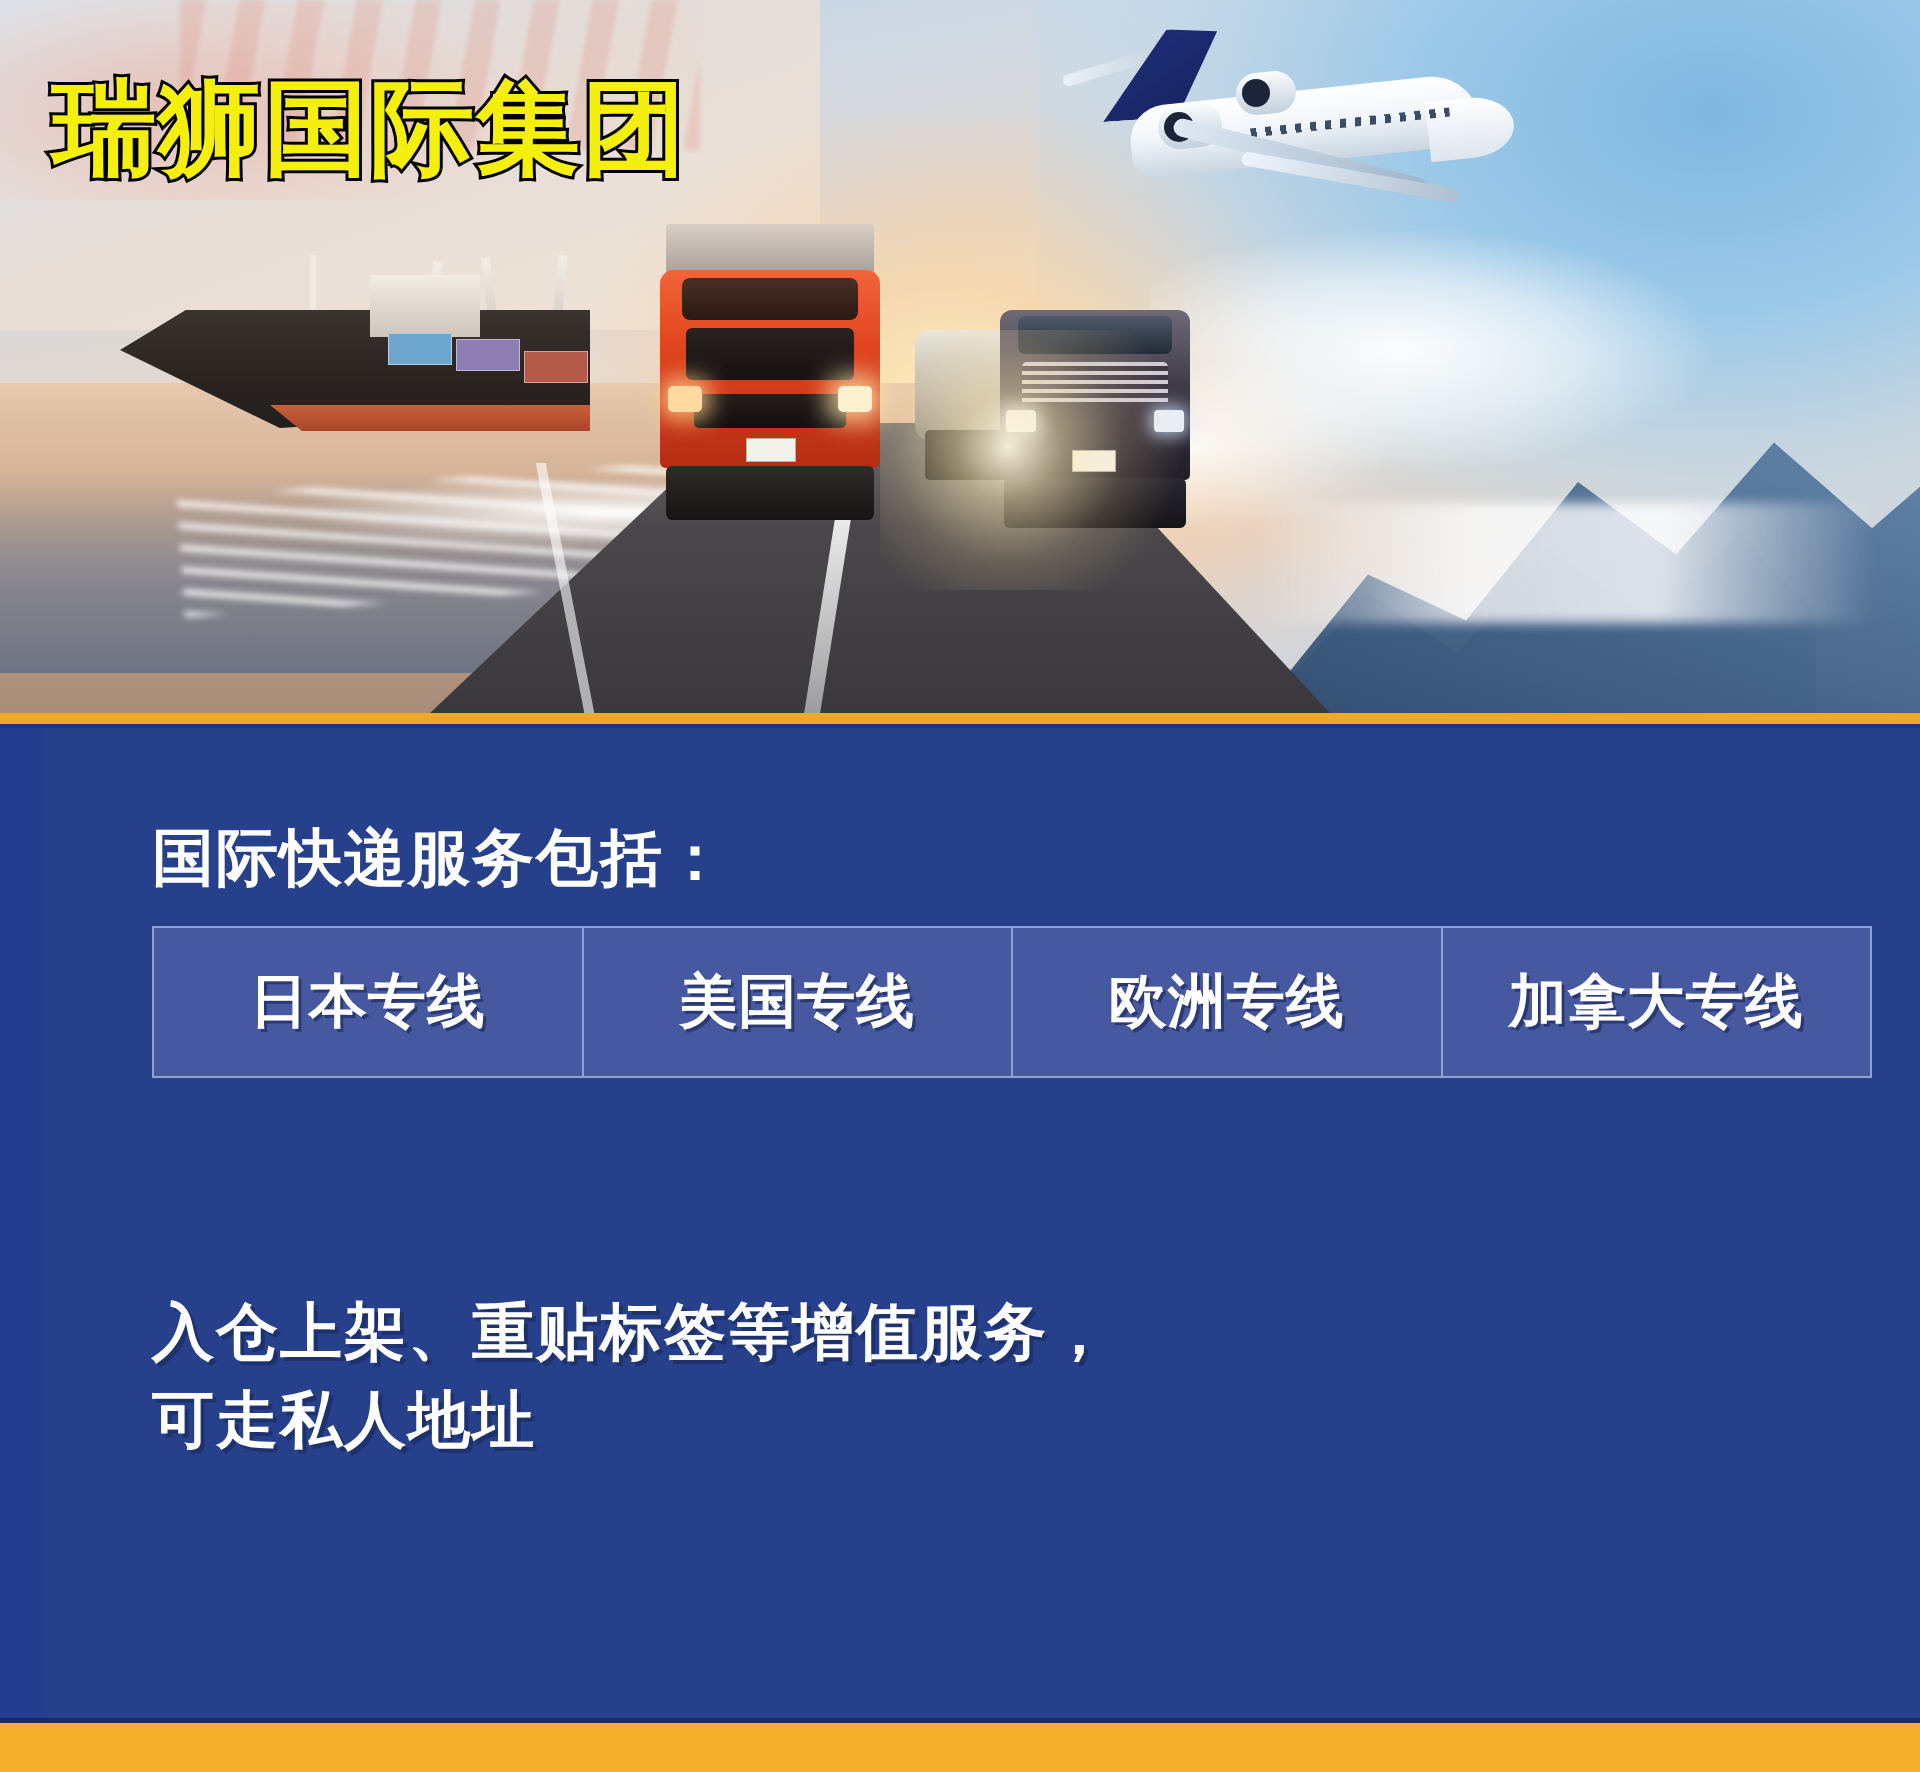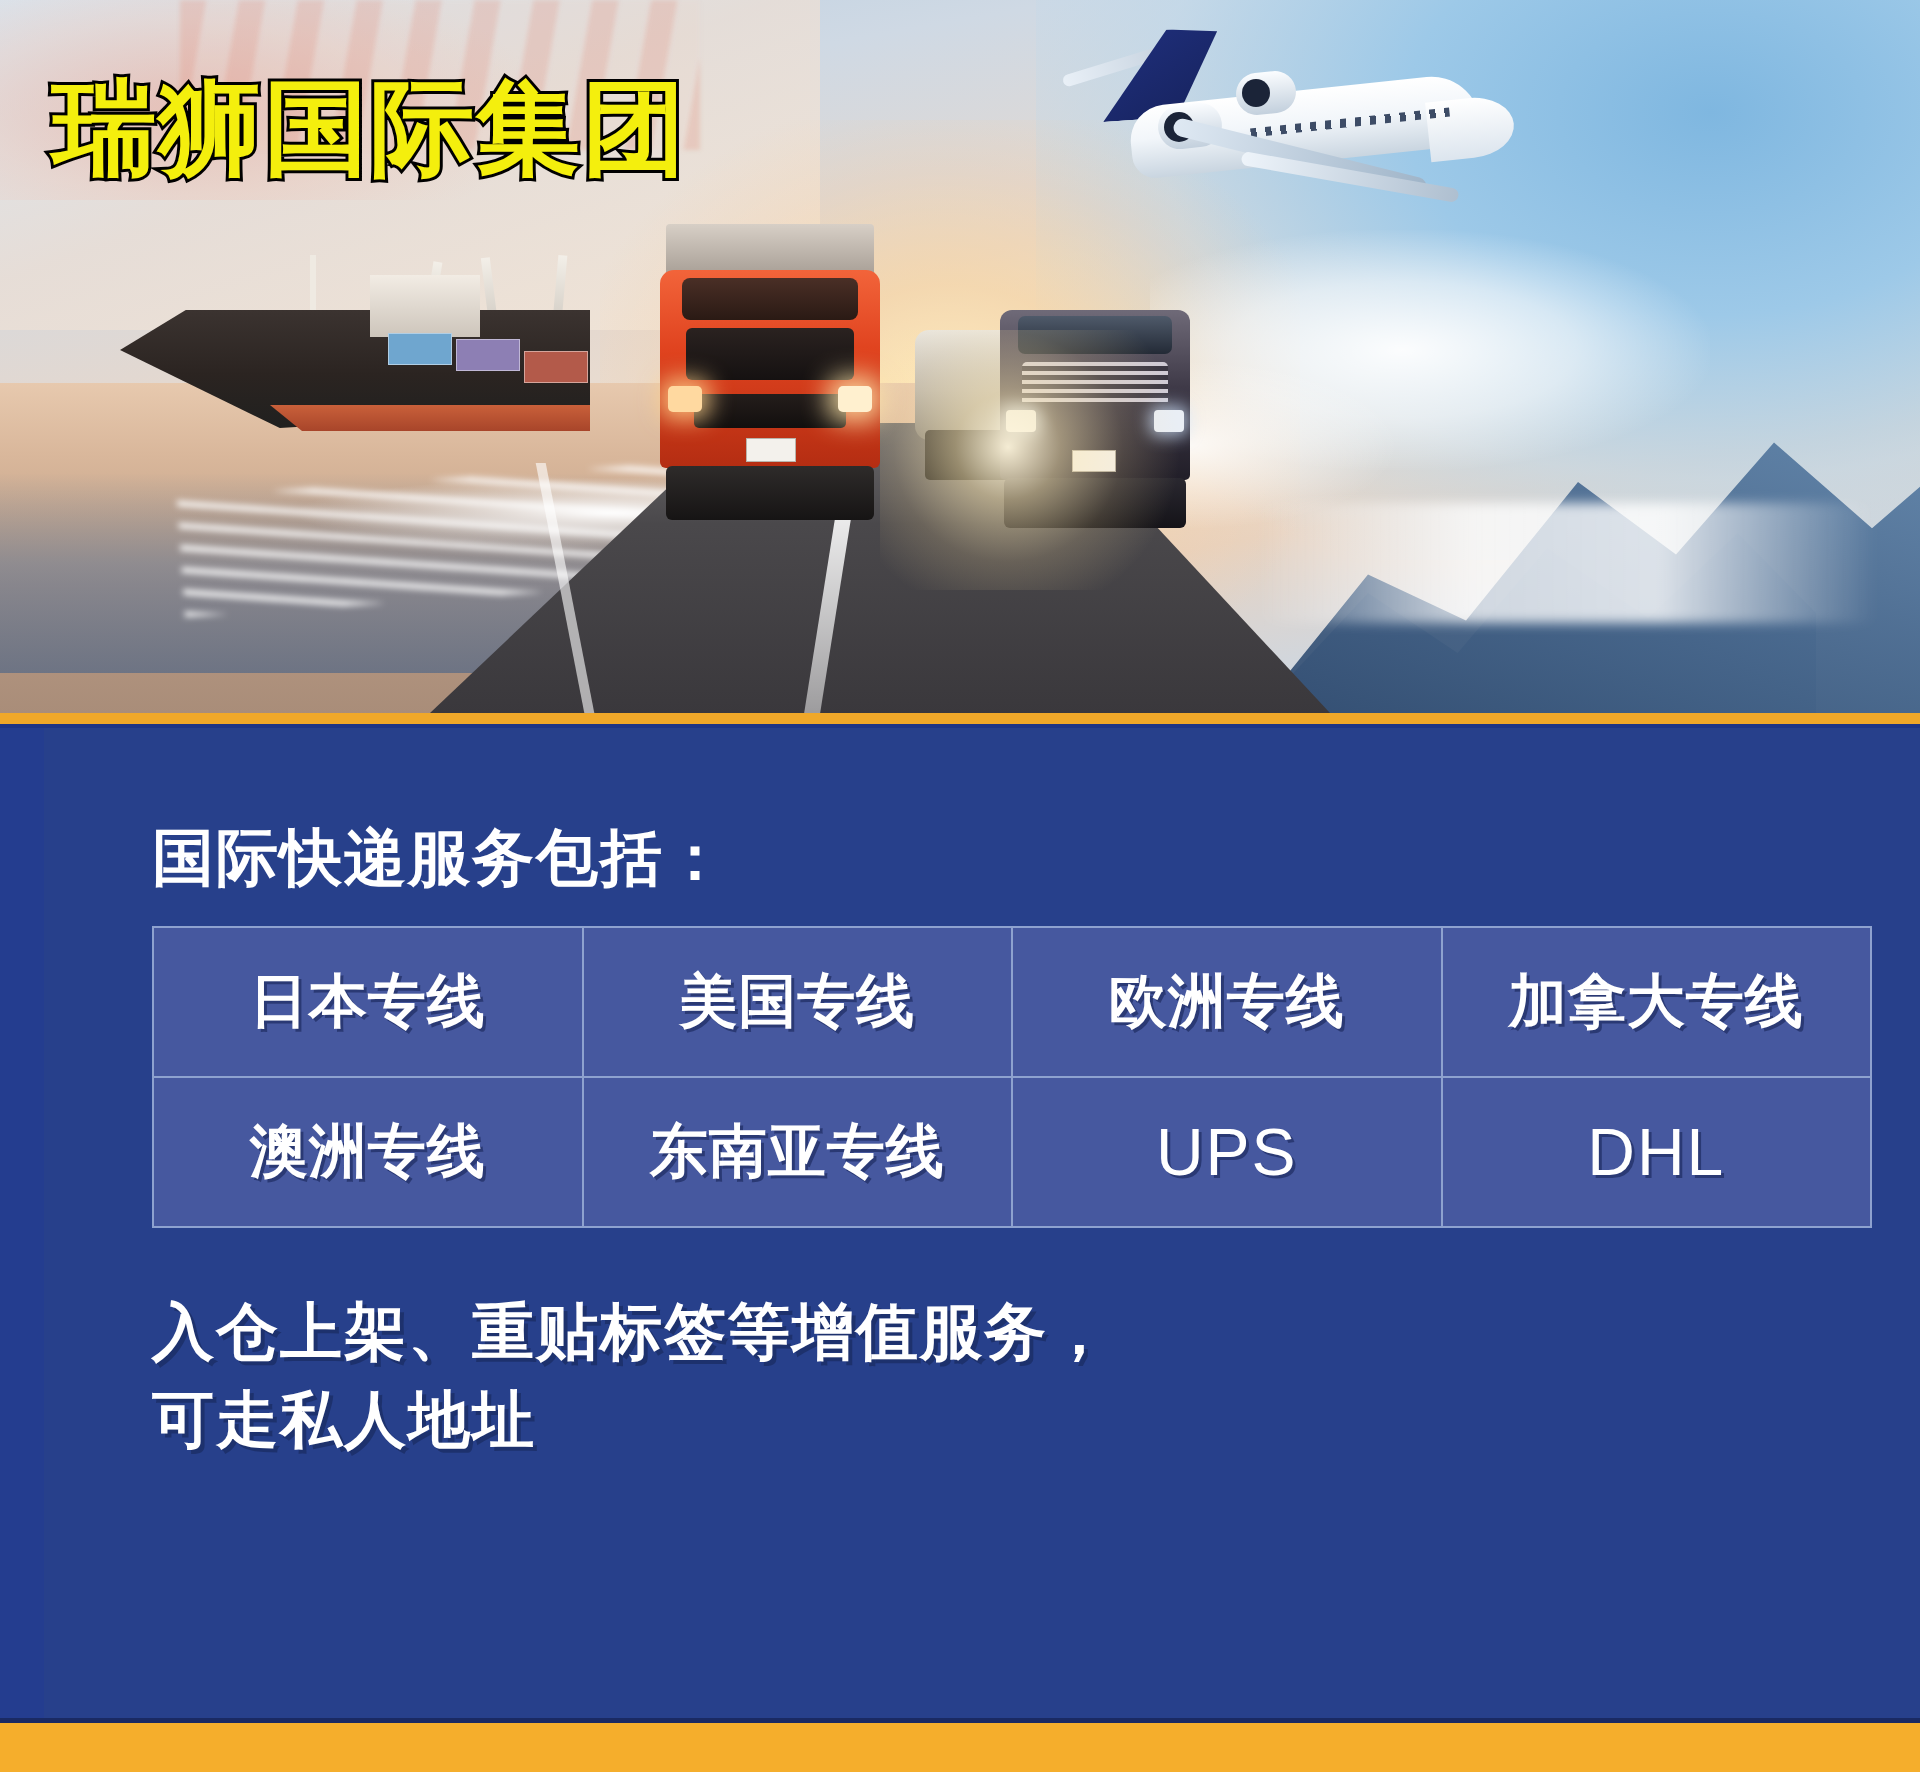--- a/index.html
+++ b/index.html
@@ -336,26 +336,20 @@
     <div class="panel-title">国际快递服务包括：</div>
 
     <table class="svc-table">
       <tbody>
         <tr>
           <td>日本专线</td>
           <td>美国专线</td>
           <td>欧洲专线</td>
           <td>加拿大专线</td>
         </tr>
-        <tr>
-          <td>澳洲专线</td>
-          <td>东南亚专线</td>
-          <td class="latin">UPS</td>
-          <td class="latin">DHL</td>
-        </tr>
       </tbody>
     </table>
 
     <div class="para">
       <div>入仓上架、重贴标签等增值服务，</div>
       <div>可走私人地址</div>
     </div>
 
   </div>
 

